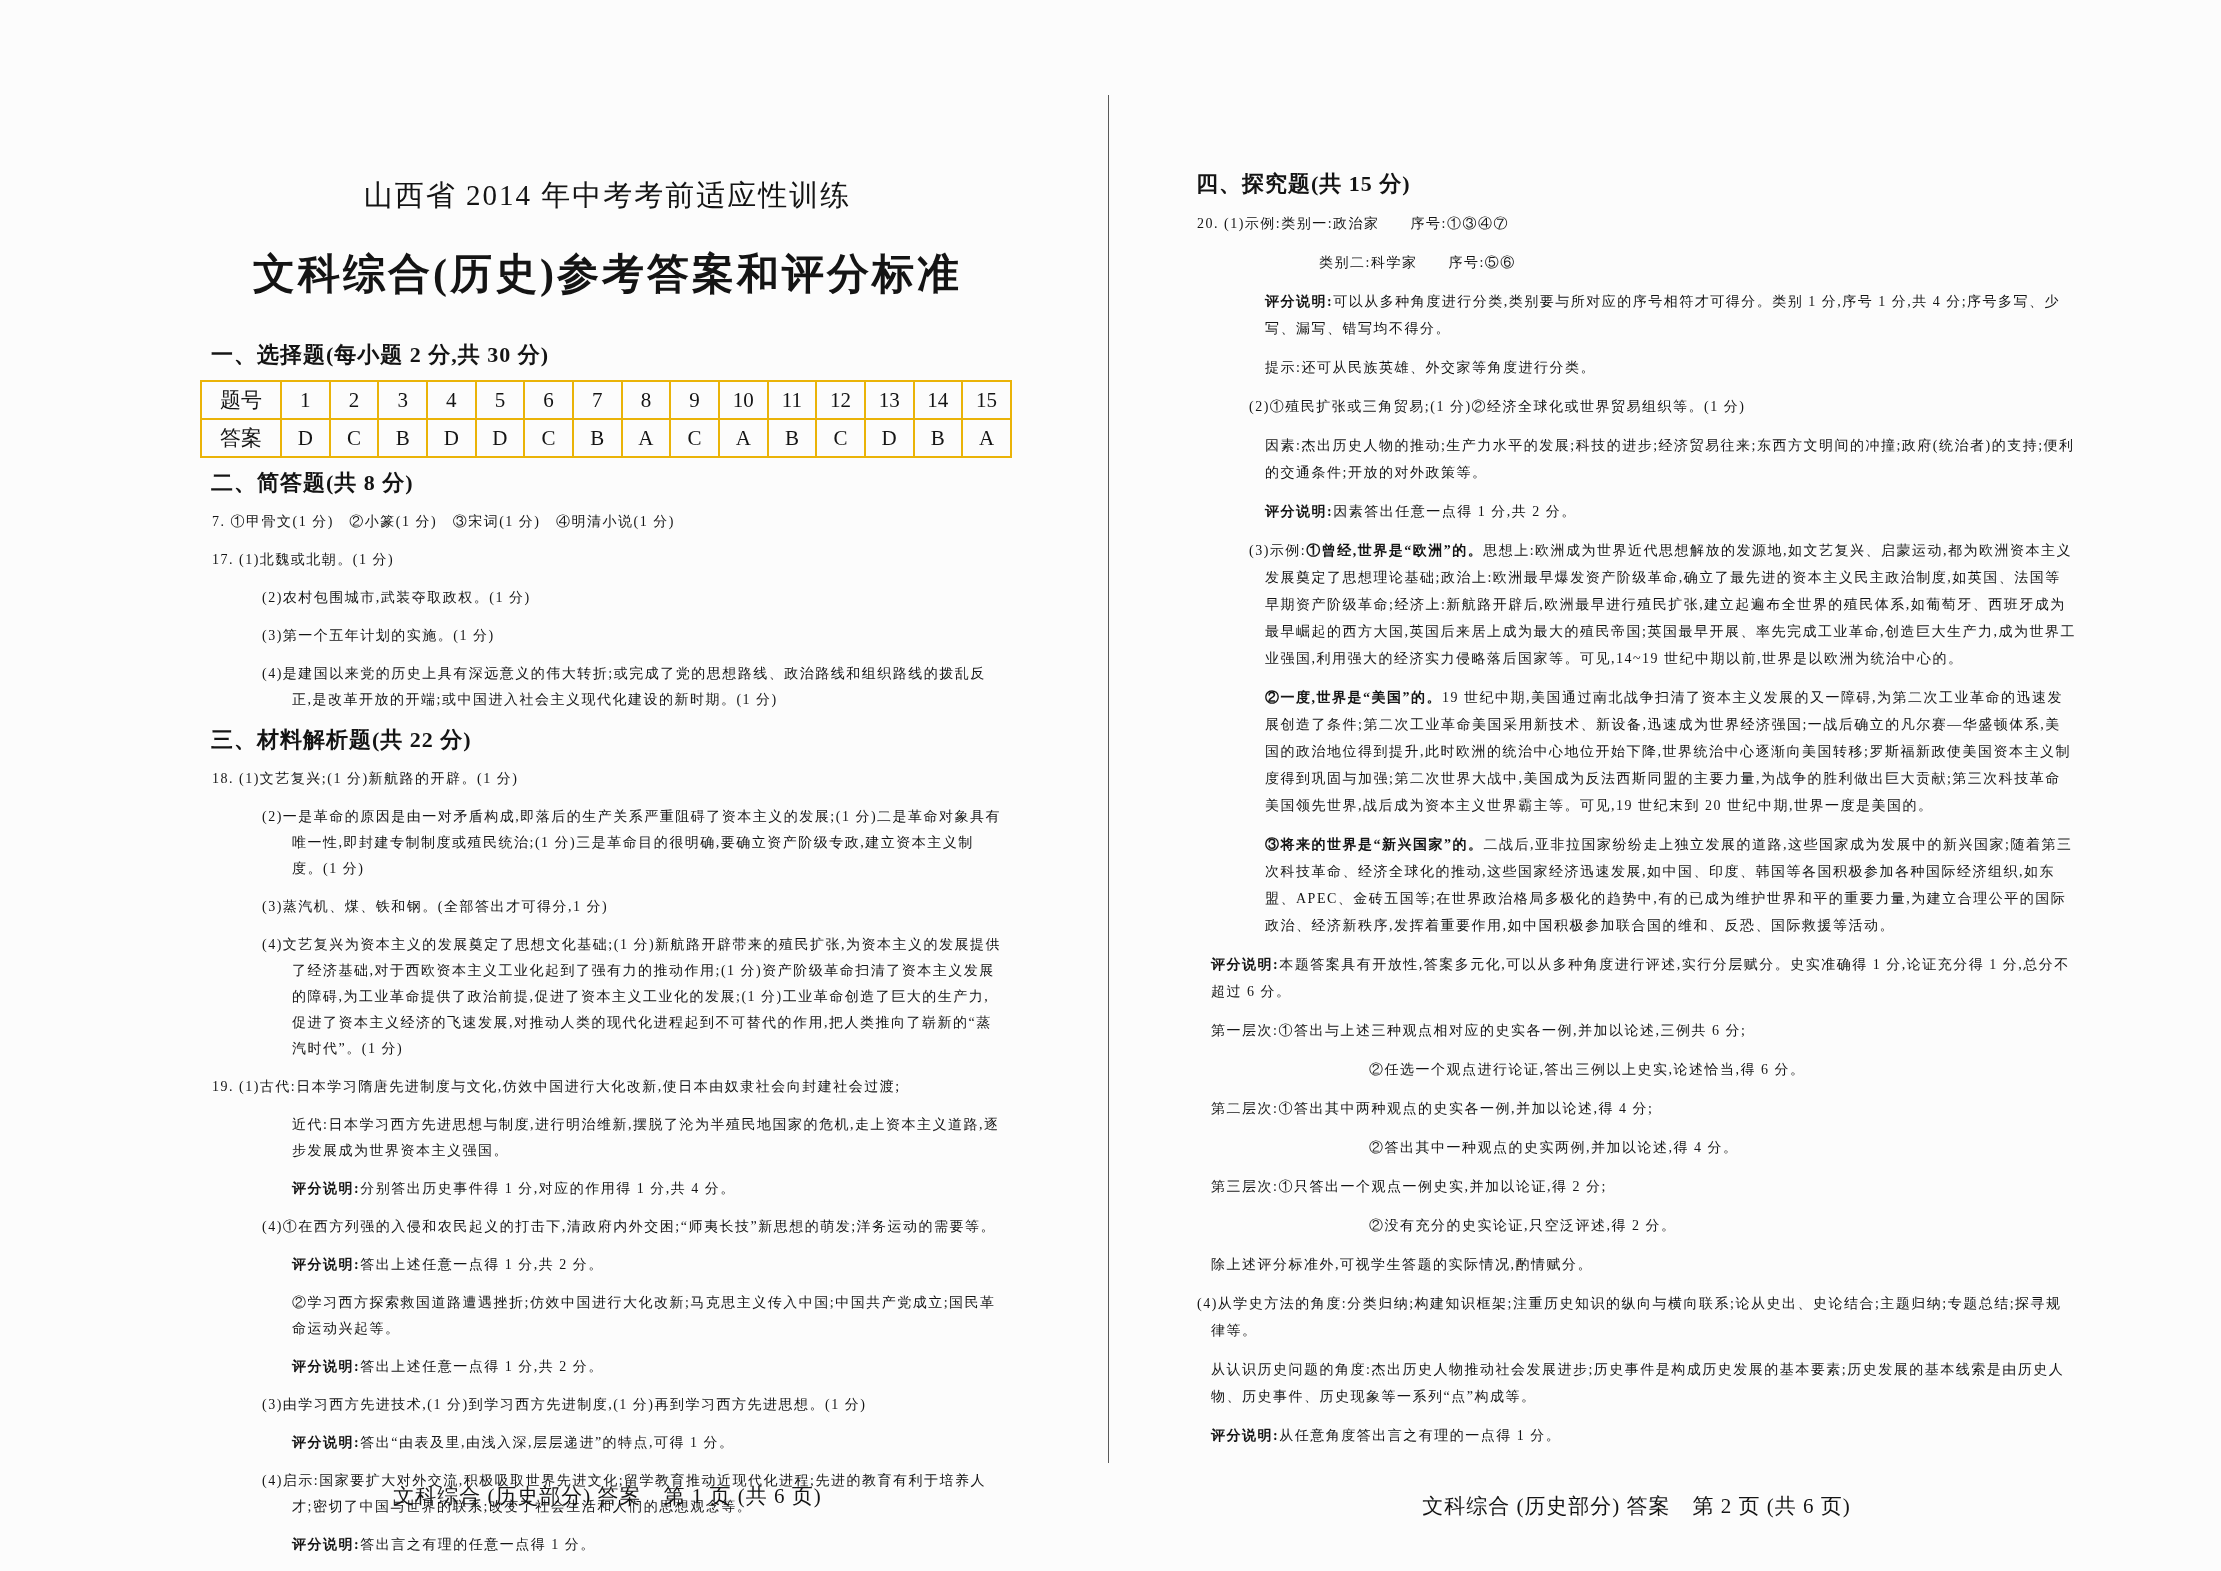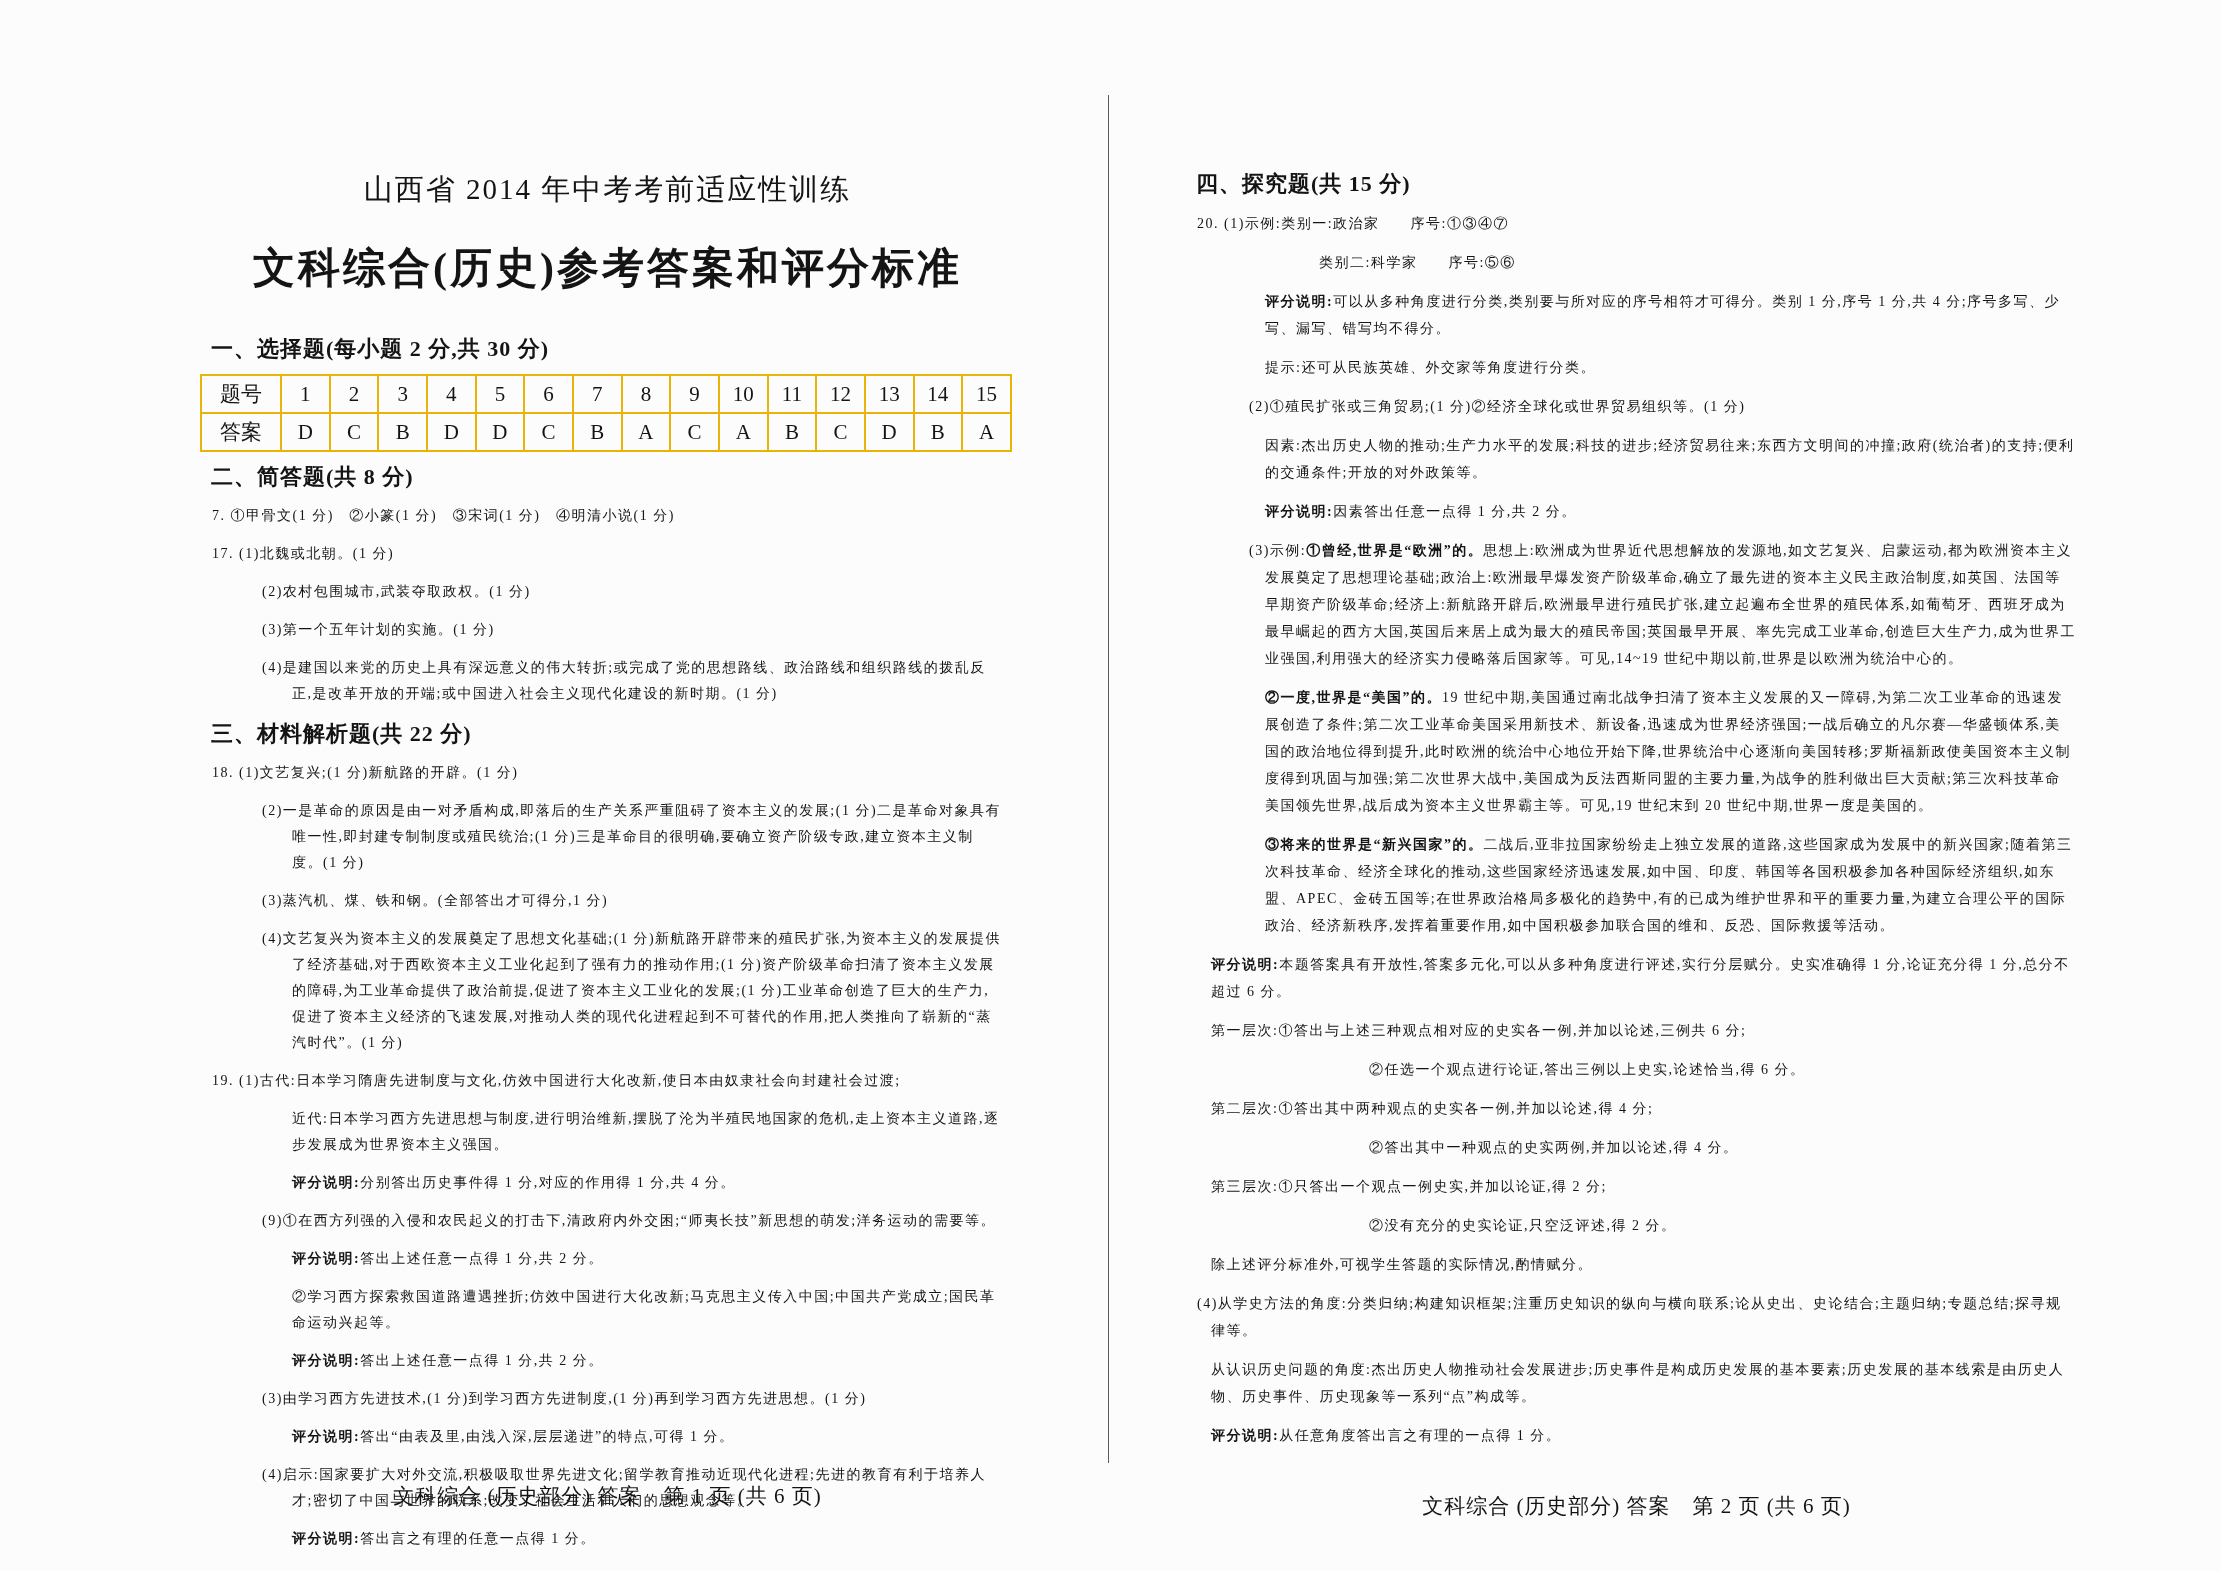--- a/index.html
+++ b/index.html
@@ -2,21 +2,21 @@
 <html><head>
 <meta charset="utf-8">
 <style>
   html,body{margin:0;padding:0;}
   body{
     width:2221px;height:1571px;position:relative;
     background:#fcfcfc;color:#141414;
     font-family:"Liberation Serif","DejaVu Serif",serif;
   }
   .page{position:absolute;}
-  #pageL{left:200px;top:172px;width:815px;}
+  #pageL{left:200px;top:178px;width:815px;}
   #pageR{left:1185px;top:158px;width:903px;}
   .doc-title{text-align:center;font-size:29px;line-height:34px;letter-spacing:2px;font-weight:normal;margin:0;}
   .doc-subtitle{text-align:center;font-size:42px;line-height:52px;letter-spacing:3px;font-weight:bold;margin:36px 0 0 0;}
   .sec{font-weight:bold;font-size:22px;line-height:29px;margin:11px;letter-spacing:1px;}
   #pageL .sec.first{margin-top:40px;}
   #pageL .sec.after-table{margin-top:10px;}
   p.t{margin:12px;font-size:14px;letter-spacing:1.5px;}
   #pageL p.t{line-height:26px;}
   #pageR p.t{line-height:27px;}
   
@@ -101,21 +101,21 @@
 
   <p class="sec">三、材料解析题(共 22 分)</p>
   <p class="t p-q">18. (1)文艺复兴;(1 分)新航路的开辟。(1 分)</p>
   <p class="t p-sub">(2)一是革命的原因是由一对矛盾构成,即落后的生产关系严重阻碍了资本主义的发展;(1 分)二是革命对象具有唯一性,即封建专制制度或殖民统治;(1 分)三是革命目的很明确,要确立资产阶级专政,建立资本主义制度。(1 分)</p>
   <p class="t p-sub">(3)蒸汽机、煤、铁和钢。(全部答出才可得分,1 分)</p>
   <p class="t p-sub">(4)文艺复兴为资本主义的发展奠定了思想文化基础;(1 分)新航路开辟带来的殖民扩张,为资本主义的发展提供了经济基础,对于西欧资本主义工业化起到了强有力的推动作用;(1 分)资产阶级革命扫清了资本主义发展的障碍,为工业革命提供了政治前提,促进了资本主义工业化的发展;(1 分)工业革命创造了巨大的生产力,促进了资本主义经济的飞速发展,对推动人类的现代化进程起到不可替代的作用,把人类推向了崭新的“蒸汽时代”。(1 分)</p>
 
   <p class="t p-q">19. (1)古代:日本学习隋唐先进制度与文化,仿效中国进行大化改新,使日本由奴隶社会向封建社会过渡;</p>
   <p class="t p-plain">近代:日本学习西方先进思想与制度,进行明治维新,摆脱了沦为半殖民地国家的危机,走上资本主义道路,逐步发展成为世界资本主义强国。</p>
   <p class="t p-plain"><span class="b">评分说明:</span><span>分别答出历史事件得 1 分,对应的作用得 1 分,共 4 分。</span></p>
-  <p class="t p-sub">(9)①在西方列强的入侵和农民起义的打击下,清政府内外交困;“师夷长技”新思想的萌发;洋务运动的需要等。</p>
+  <p class="t p-sub">(4)①在西方列强的入侵和农民起义的打击下,清政府内外交困;“师夷长技”新思想的萌发;洋务运动的需要等。</p>
   <p class="t p-plain"><span class="b">评分说明:</span><span>答出上述任意一点得 1 分,共 2 分。</span></p>
   <p class="t p-plain">②学习西方探索救国道路遭遇挫折;仿效中国进行大化改新;马克思主义传入中国;中国共产党成立;国民革命运动兴起等。</p>
   <p class="t p-plain"><span class="b">评分说明:</span><span>答出上述任意一点得 1 分,共 2 分。</span></p>
   <p class="t p-sub">(3)由学习西方先进技术,(1 分)到学习西方先进制度,(1 分)再到学习西方先进思想。(1 分)</p>
   <p class="t p-plain"><span class="b">评分说明:</span><span>答出“由表及里,由浅入深,层层递进”的特点,可得 1 分。</span></p>
   <p class="t p-sub">(4)启示:国家要扩大对外交流,积极吸取世界先进文化;留学教育推动近现代化进程;先进的教育有利于培养人才;密切了中国与世界的联系;改变了社会生活和人们的思想观念等。</p>
   <p class="t p-plain"><span class="b">评分说明:</span><span>答出言之有理的任意一点得 1 分。</span></p>
 </div>
 
 <div id="pageR" class="page">

